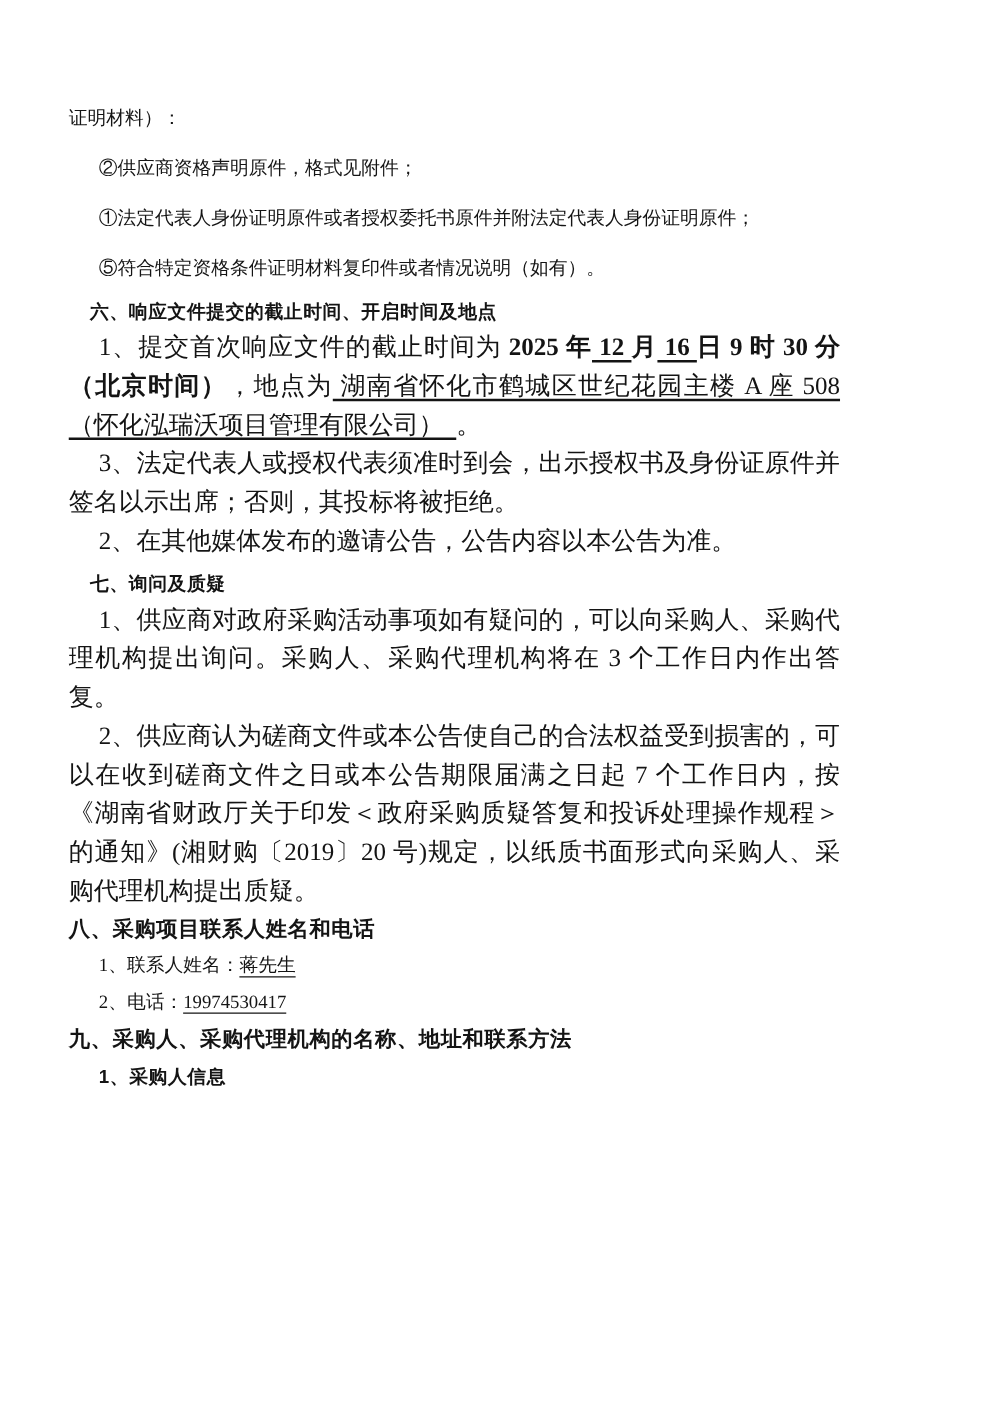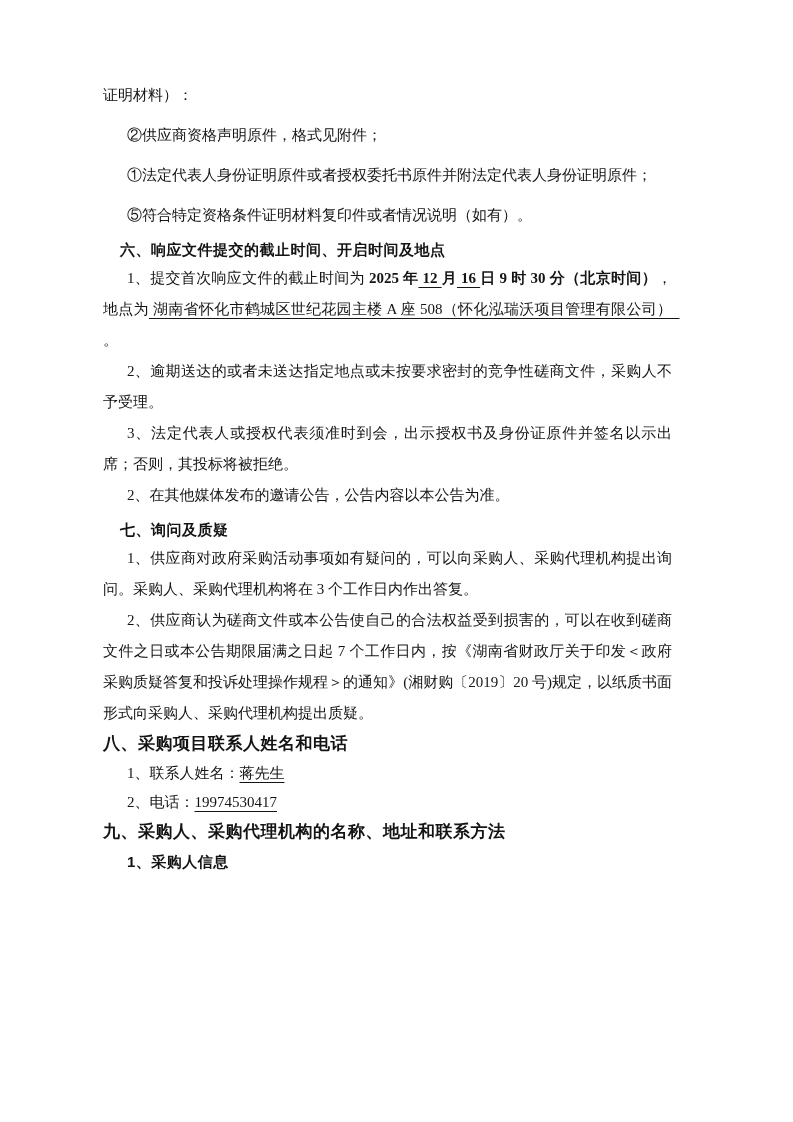--- a/index.html
+++ b/index.html
@@ -8,25 +8,25 @@
     width: 793px;
     height: 1122px;
     overflow: hidden;
     font-family: "Liberation Serif", "DejaVu Serif", serif;
     color: #141414;
   }
   .page {
     width: 793px;
     height: 1122px;
     background: #ffffff;
-    padding: 80px 121px 40px 103px;
+    padding: 80px 121px 40px 55px;
   }
   
   .para {
-    font-size: 15px;
+    font-size: 20px;
     line-height: 31px;
     text-align: justify;
     text-indent: 24px;
   }
   .single { text-align: left; }
   .qual-item {
     font-size: 15px;
     line-height: 31px;
     text-indent: 24px;
     margin-top: 9px;
@@ -86,21 +86,20 @@
   <p class="qual-item">①法定代表人身份证明原件或者授权委托书原件并附法定代表人身份证明原件；</p>
   <p class="qual-item">⑤符合特定资格条件证明材料复印件或者情况说明（如有）。</p>
 
   <h2 class="section-heading">六、响应文件提交的截止时间、开启时间及地点</h2>
 
   <p class="para">
     <span class="pre">1、提交首次响应文件的截止时间为</span>
     <span class="b pre">2025 年</span><span class="b u"> 12 </span><span class="b pre">月</span><span class="b u"> 16 </span><span class="b pre">日 9 时 30 分（北京时间）</span><span class="pre">，地点为</span><span class="u"> 湖南省怀化市鹤城区世纪花园主楼 A 座 508（怀化泓瑞沃项目管理有限公司）  </span><span class="pre">。</span>
   </p>
 
-  <p class="para">2、逾期送达的或者未送达指定地点或未按要求密封的竞争性磋商文件，采购人不予受理。</p>
   <p class="para">3、法定代表人或授权代表须准时到会，出示授权书及身份证原件并签名以示出席；否则，其投标将被拒绝。</p>
 
   <p class="para single">2、在其他媒体发布的邀请公告，公告内容以本公告为准。</p>
 
   <h2 class="section-heading">七、询问及质疑</h2>
   <p class="para">1、供应商对政府采购活动事项如有疑问的，可以向采购人、采购代理机构提出询问。采购人、采购代理机构将在 3 个工作日内作出答复。</p>
   <p class="para">2、供应商认为磋商文件或本公告使自己的合法权益受到损害的，可以在收到磋商文件之日或本公告期限届满之日起 7 个工作日内，按《湖南省财政厅关于印发＜政府采购质疑答复和投诉处理操作规程＞的通知》(湘财购〔2019〕20 号)规定，以纸质书面形式向采购人、采购代理机构提出质疑。</p>
 
   <h2 class="section-heading-large">八、采购项目联系人姓名和电话</h2>
   <p class="contact-line">

